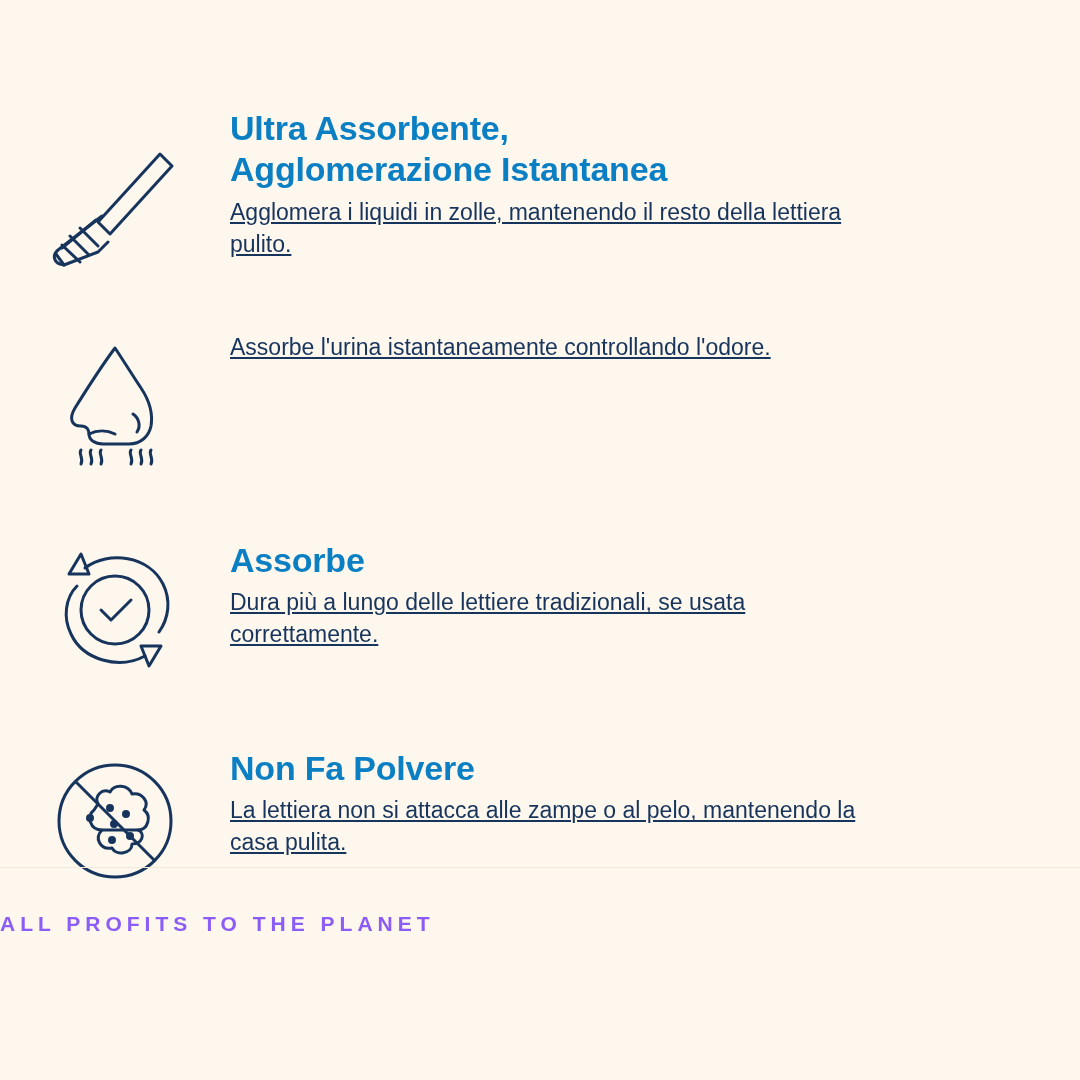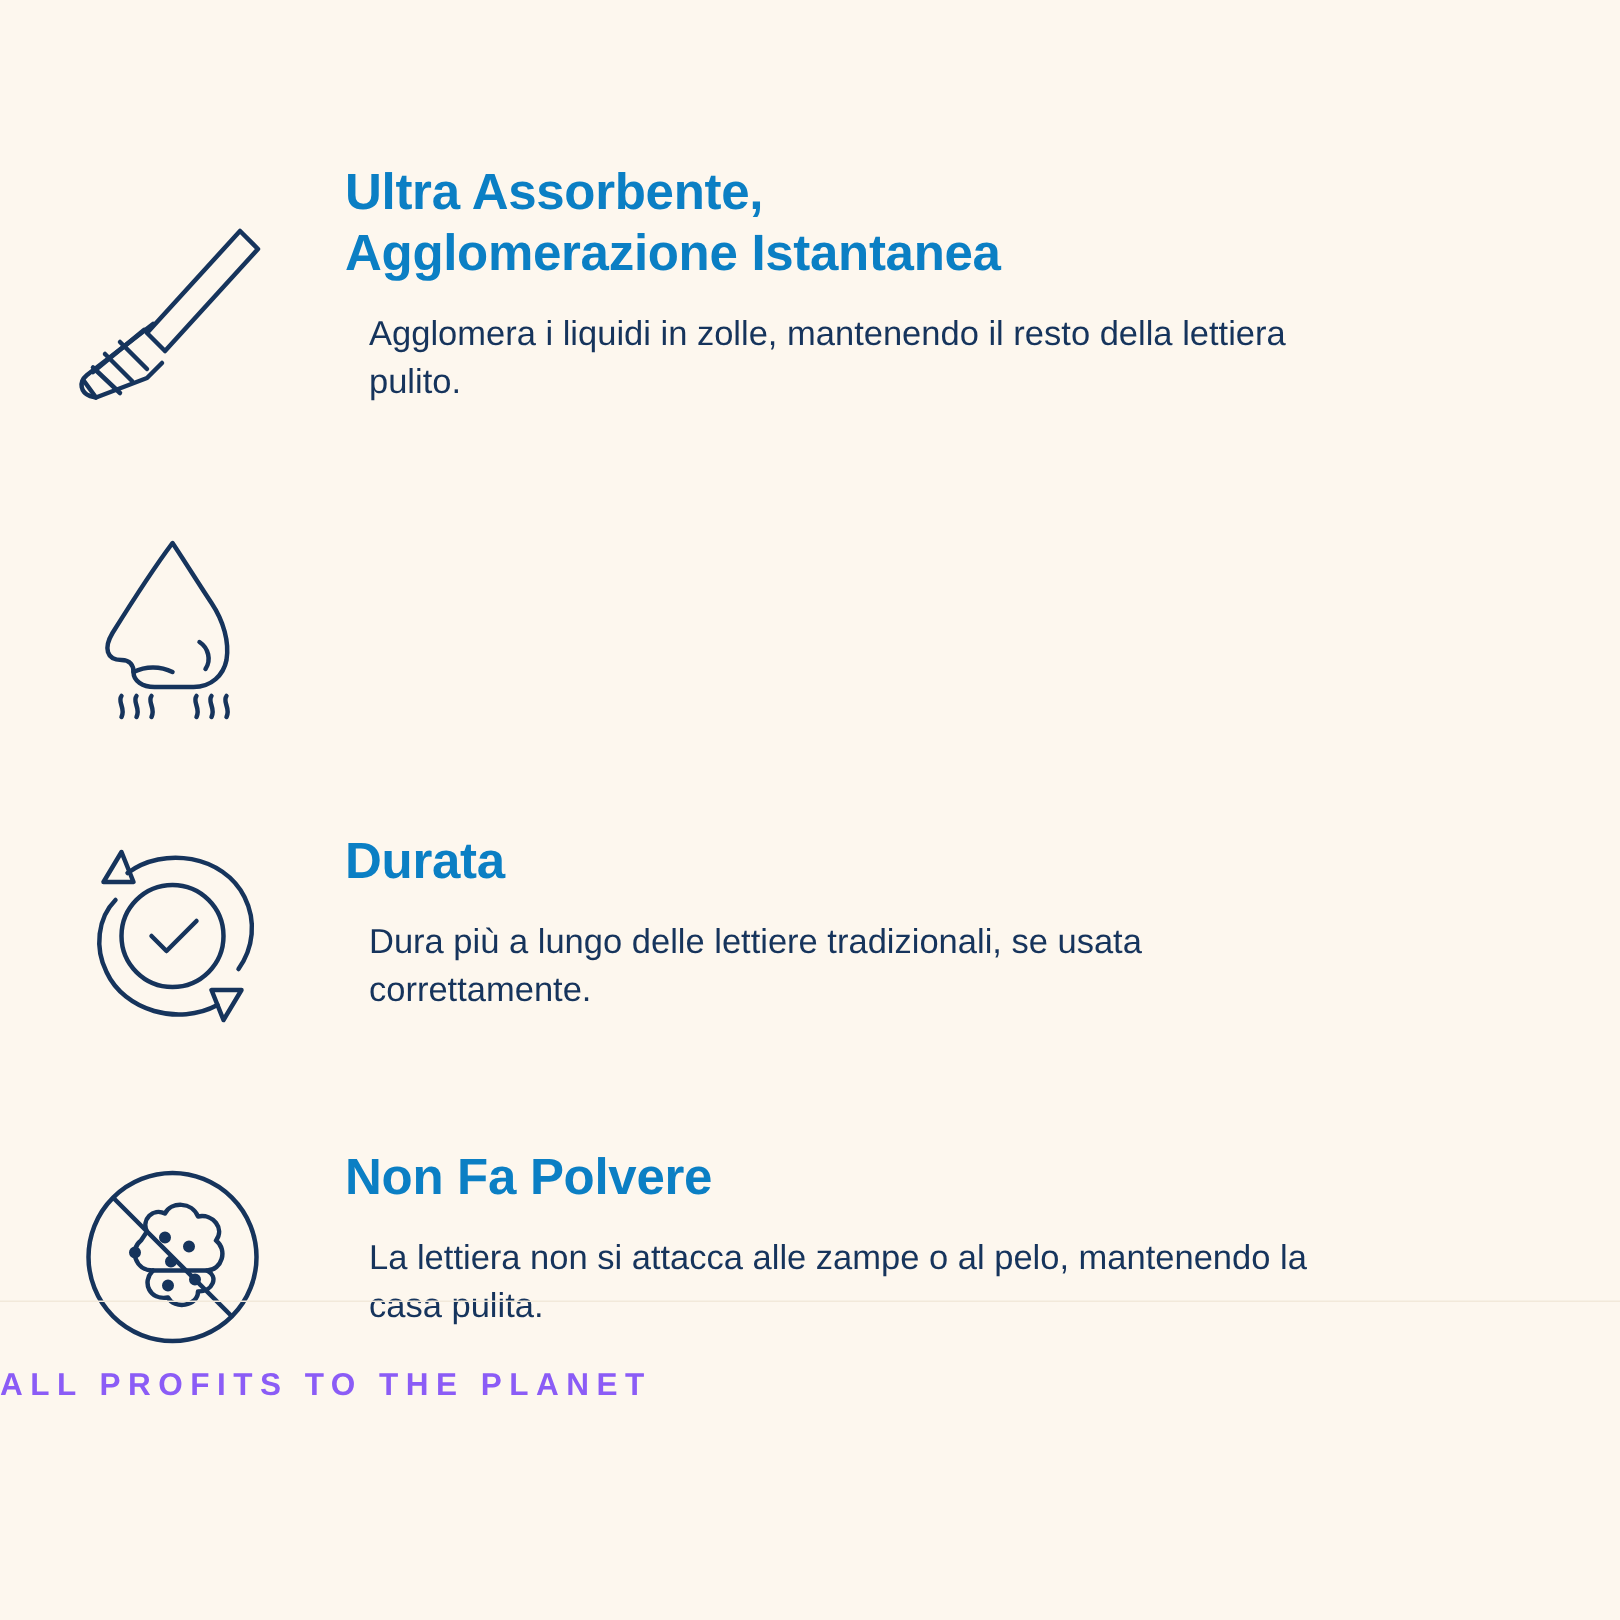--- a/index.html
+++ b/index.html
@@ -51,22 +51,23 @@
     font-size: 34px;
     font-weight: bold;
     line-height: 1.22;
     letter-spacing: -0.2px;
     margin: 0 0 6px 0;
   }
   .feature-desc {
     color: #16345c;
     font-size: 23px;
     line-height: 1.38;
-    margin: 16px;
+    margin: 0;
     max-width: 640px;
+    text-decoration: underline;
   }
   
   .f1 .icon-cell { padding-top: 34px; }
   .f1 { margin-bottom: 60px; }
   .f2 .icon-cell { padding-top: 6px; }
   .f2 { margin-bottom: 72px; }
   .f3 .icon-cell { padding-top: 4px; }
   .f3 { margin-bottom: 74px; }
   .f4 .icon-cell { padding-top: 8px; }
 
@@ -123,36 +124,37 @@
           <path d="M88 76 C94 80 96 88 92 94"></path>
           <path d="M36 112 C33 116 39 120 36 126"></path>
           <path d="M46 112 C43 116 49 120 46 126"></path>
           <path d="M56 112 C53 116 59 120 56 126"></path>
           <path d="M86 112 C83 116 89 120 86 126"></path>
           <path d="M96 112 C93 116 99 120 96 126"></path>
           <path d="M106 112 C103 116 109 120 106 126"></path>
         </svg>
       </div>
       <div class="text-cell">
+        <p class="feature-desc">Assorbe l'urina istantaneamente controllando l'odore.</p>
       </div>
     </div>
 
     <div class="feature f3">
       <div class="icon-cell">
         <svg width="140" height="130" viewBox="0 0 140 130" fill="none" stroke="#16345c" stroke-width="3" stroke-linecap="round" stroke-linejoin="round">
           <circle cx="70" cy="66" r="34"></circle>
           <path d="M56 66 L66 76 L86 56"></path>
           <path d="M40 24 C64 6 104 12 118 40 C126 56 124 74 114 88"></path>
           <path d="M100 112 C74 126 38 116 26 90 C18 74 20 54 32 42"></path>
           <path d="M36 10 L44 30 L24 30 Z"></path>
           <path d="M104 122 L96 102 L116 102 Z"></path>
         </svg>
       </div>
       <div class="text-cell">
-        <h2 class="feature-title">Durata</h2>
+        <h2 class="feature-title">Assorbe</h2>
         <p class="feature-desc">Dura più a lungo delle lettiere tradizionali, se usata correttamente.</p>
       </div>
     </div>
 
     <div class="feature f4">
       <div class="icon-cell">
         <svg width="130" height="130" viewBox="0 0 130 130" fill="none" stroke="#16345c" stroke-width="3" stroke-linecap="round" stroke-linejoin="round">
           <circle cx="65" cy="65" r="56"></circle>
           <path d="M26 26 L104 104"></path>
           <path d="M48 48 C44 40 52 32 60 36 C64 28 78 28 82 38 C92 36 100 46 94 54 C102 60 98 74 88 74 L52 74 C40 74 36 60 44 54 Z"></path>

